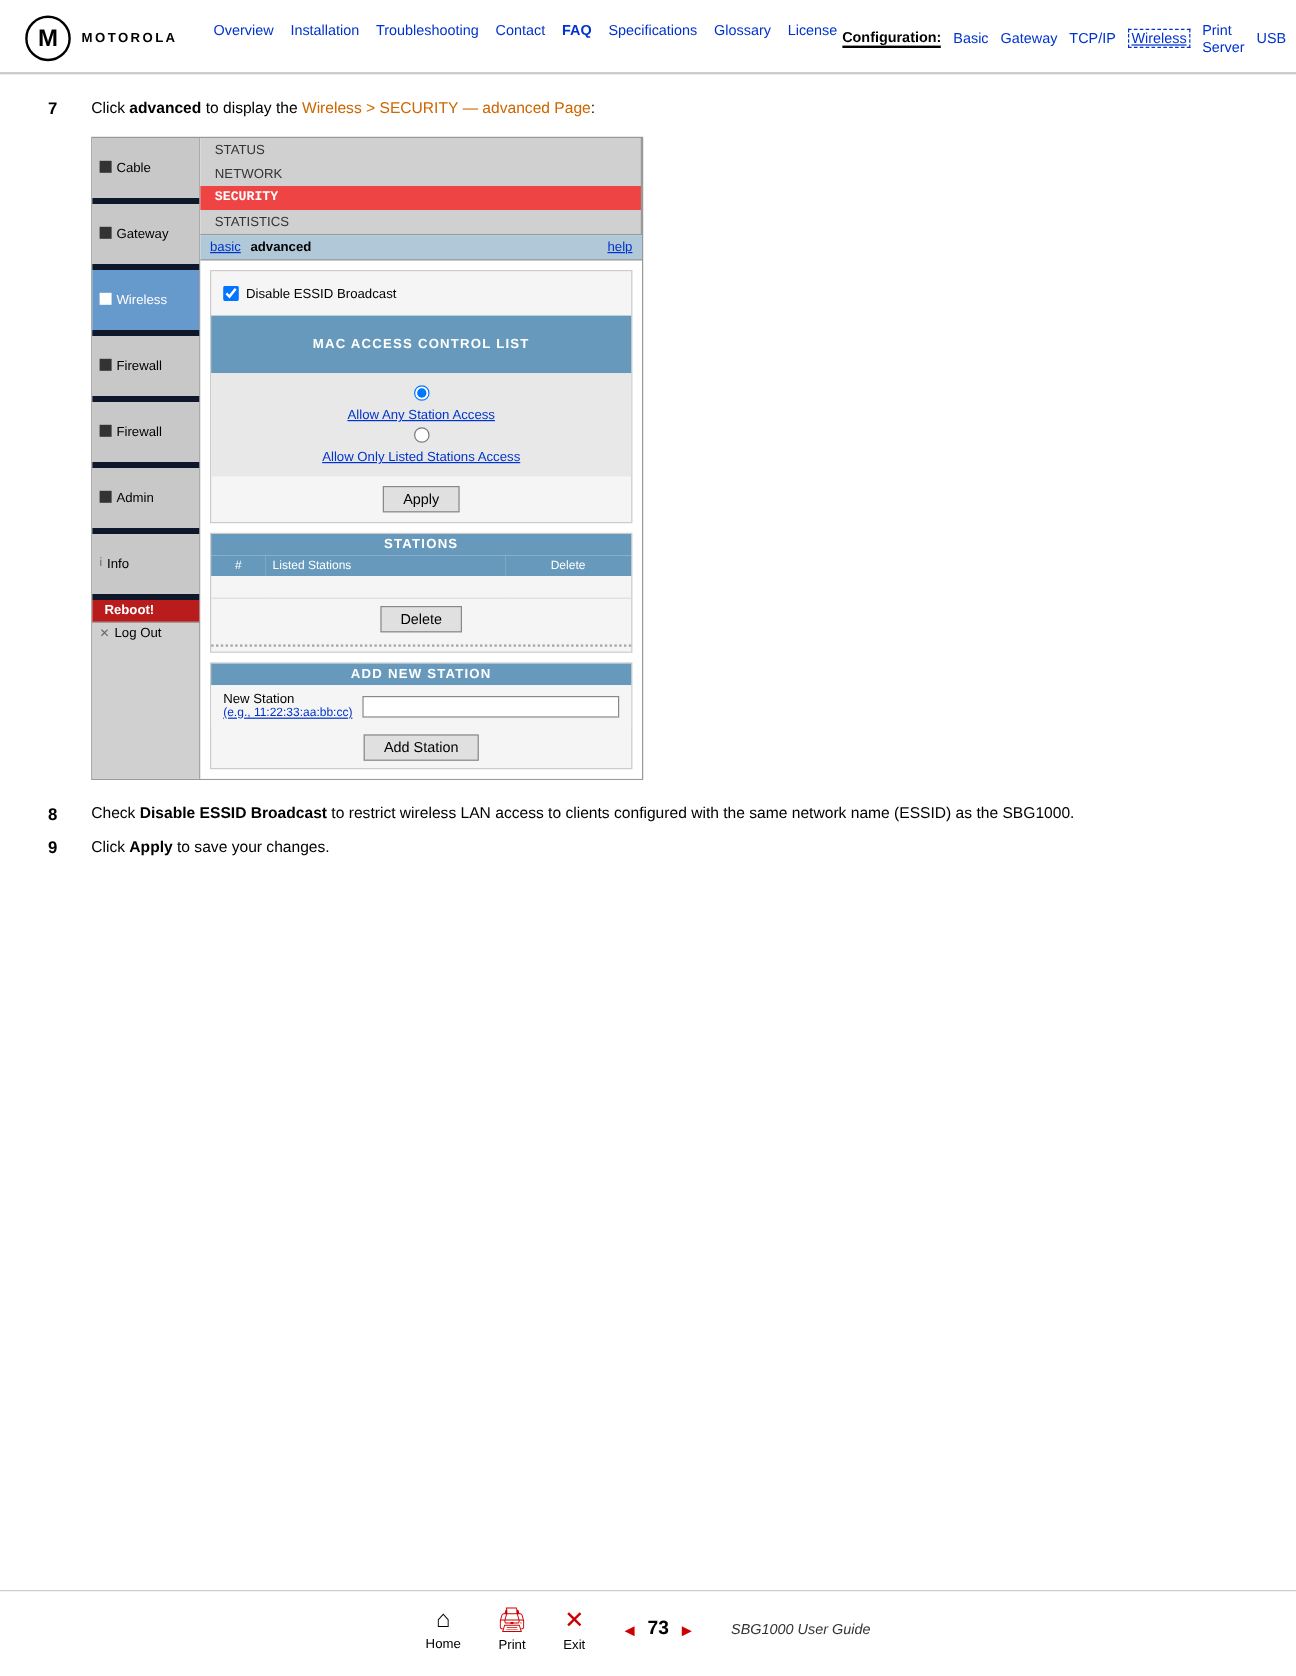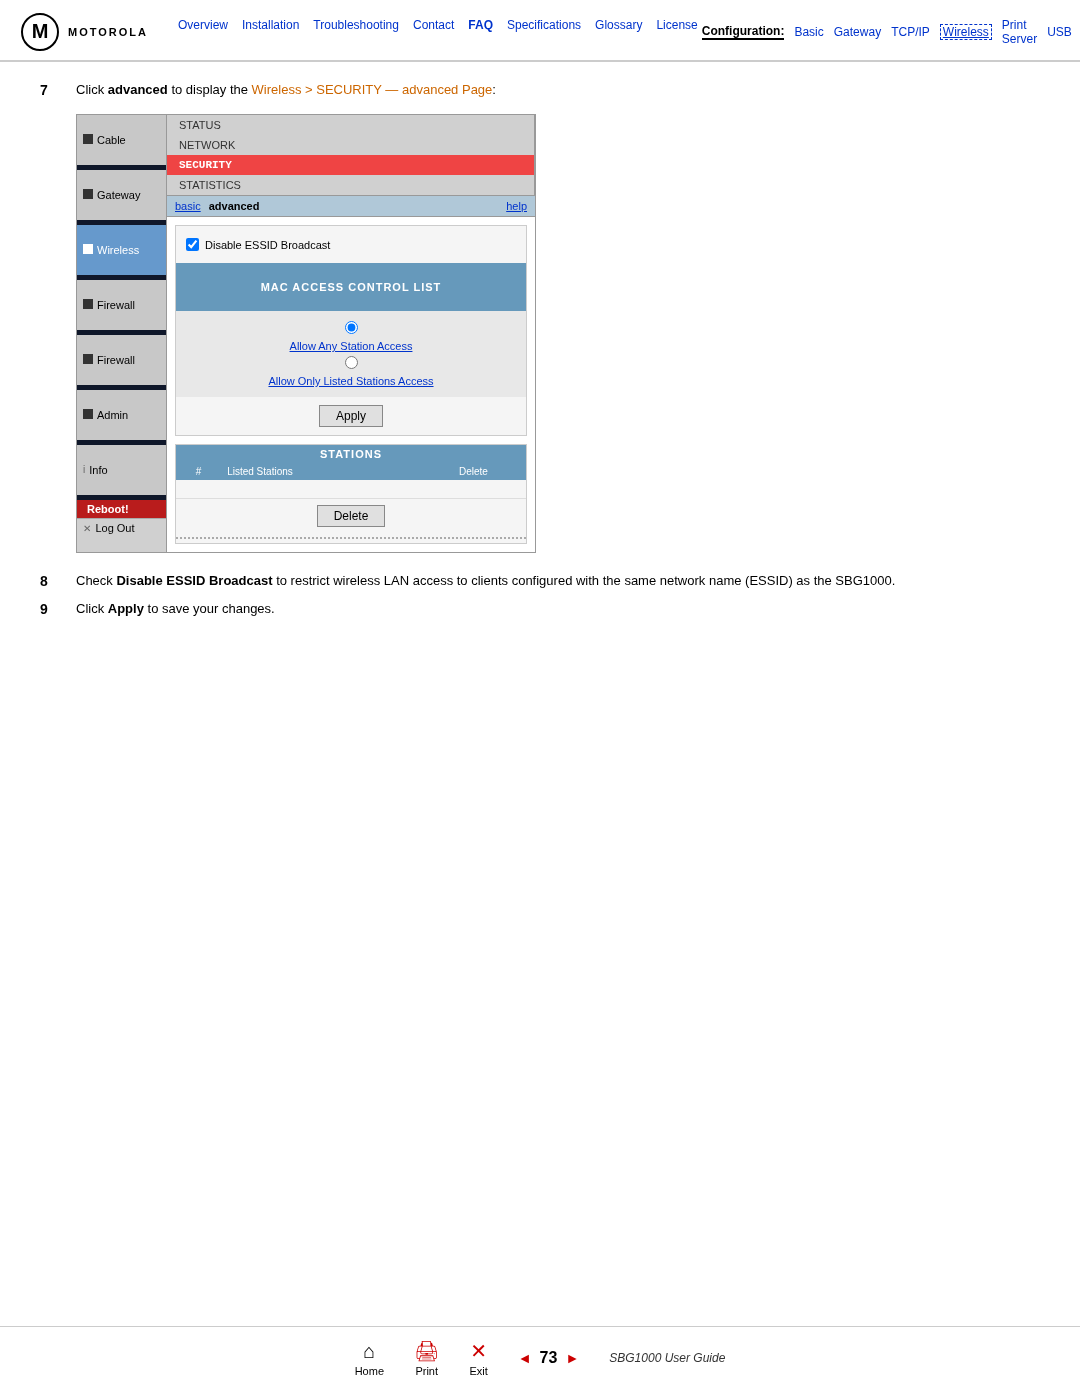--- a/index.html
+++ b/index.html
@@ -585,20 +585,35 @@
                 <td>&nbsp;</td>
               </tr>
             </tbody>
           </table>
           <div class="delete-area">
             <button class="btn">Delete</button>
           </div>
           <div class="dotted-bar"></div>
         </div>
 
+        <div class="section-box">
+          <div class="add-new-header">ADD NEW STATION</div>
+          <div class="add-station-content">
+            <div class="new-station-row">
+              <div class="new-station-label">
+                <span>New Station</span>
+                <small>(e.g., 11:22:33:aa:bb:cc)</small>
+              </div>
+              <input type="text" class="new-station-input" style="">
+            </div>
+          </div>
+          <div class="add-station-btn-area">
+            <button class="btn">Add Station</button>
+          </div>
+        </div>
 
       </div>
     </div>
   </div>
 
   <div class="steps-below">
     <div class="step-row2">
       <span class="step-num2">8</span>
       <span class="step-text2">
         Check <strong>Disable ESSID Broadcast</strong> to restrict wireless LAN access to clients configured with the same network name (ESSID) as the SBG1000.

